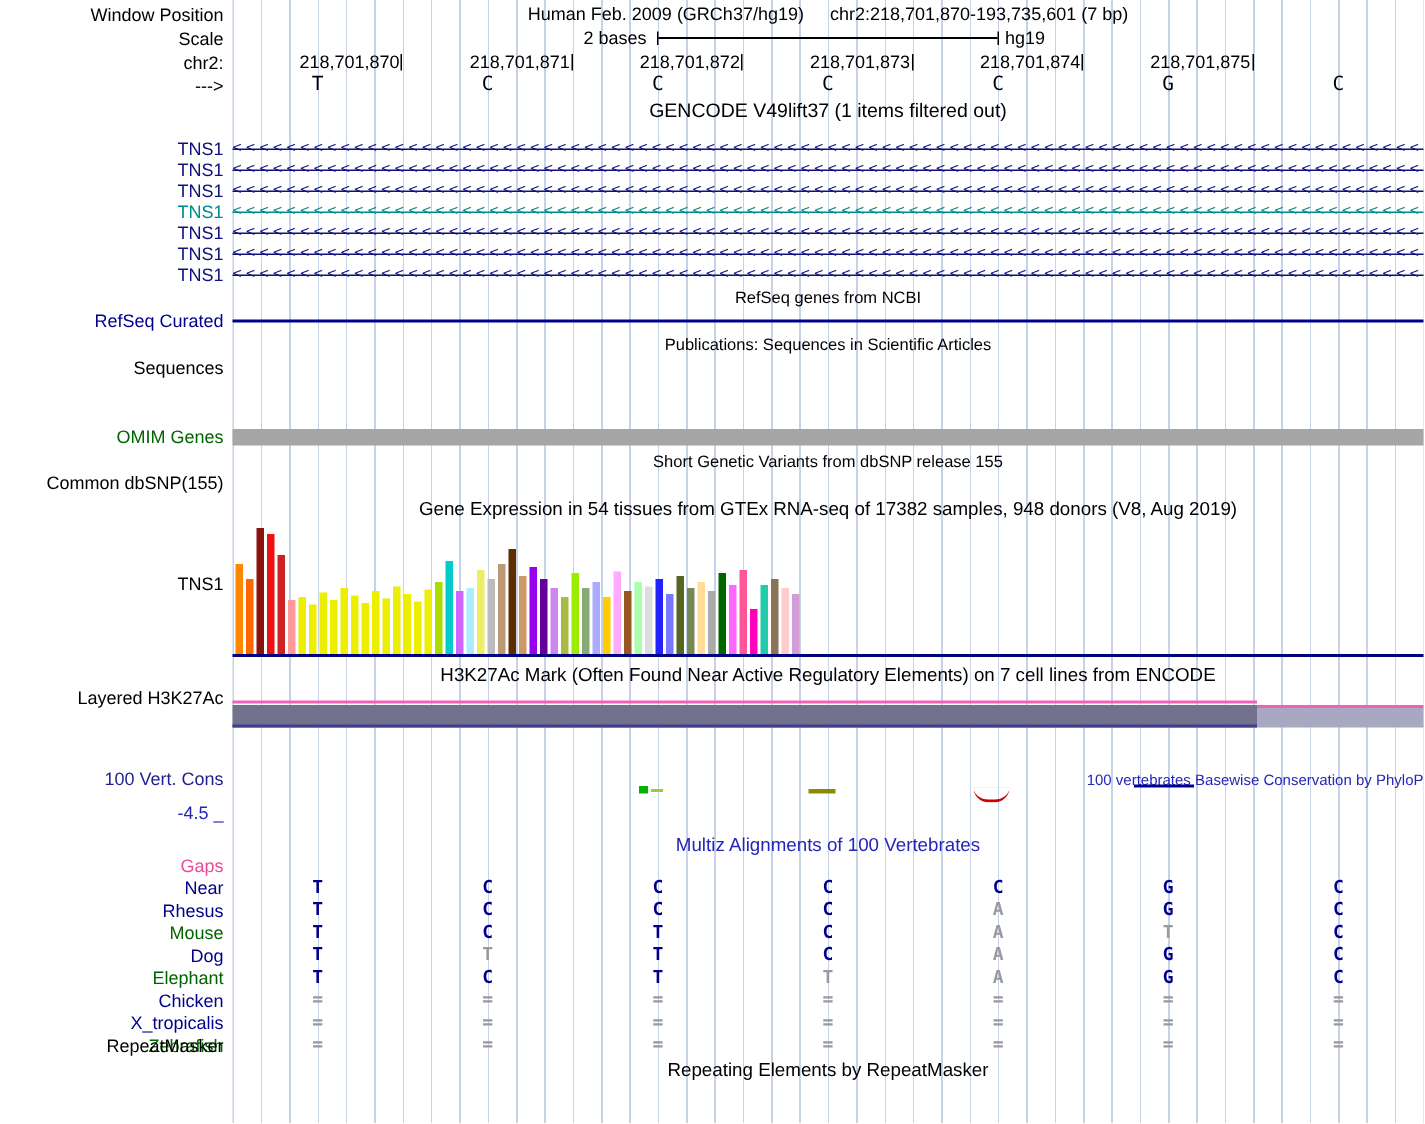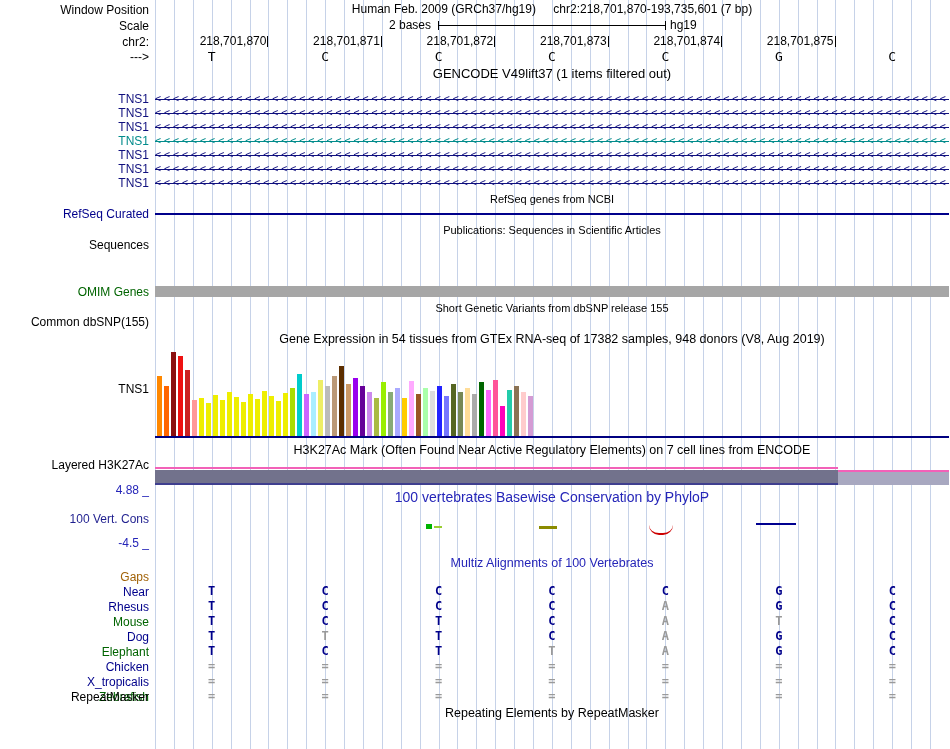--- a/index.html
+++ b/index.html
@@ -1,20 +1,20 @@
 <!DOCTYPE html>
 <html><head>
 <meta charset="utf-8">
 <style>
   html,body{margin:0;padding:0;background:#fff;}
   .screen{position:relative;width:950px;height:749px;background:#fff;overflow:hidden;
           font-family:"Liberation Sans","DejaVu Sans",sans-serif;font-size:12px;color:#000;}
   .grid{position:absolute;left:155px;top:0;width:794px;height:749px;z-index:0;
         background:repeating-linear-gradient(to right,#c6d2e8 0,#c6d2e8 1px,transparent 1px,transparent 18.9px);}
-  .row{position:absolute;left:0;width:950px;display:flex;align-items:center;z-index:1;}
+  .row{position:absolute;left:0;width:950px;display:flex;align-items:flex-end;z-index:1;}
   .lab{flex:0 0 155px;box-sizing:border-box;padding-right:6px;text-align:right;white-space:nowrap;}
   .trk{flex:0 0 794px;position:relative;height:100%;}
   .ctitle{position:absolute;left:155px;width:794px;text-align:center;white-space:nowrap;z-index:1;font-size:13px;}
   .small{font-size:11px;}
   .navy{color:#00008b;}
   .green{color:#006400;}
   .blue{color:#2525b8;}
   .coord-cell{width:113.43px;box-sizing:border-box;text-align:right;white-space:nowrap;font-size:12px;}
   .tick{display:inline-block;width:1px;height:11px;background:#000;margin-left:1px;vertical-align:-2px;}
   .base-cell{width:113.43px;text-align:center;font-family:"DejaVu Sans Mono",monospace;font-size:13px;}
@@ -215,42 +215,39 @@
     <div class="lab">Layered H3K27Ac</div>
   </div>
   <div class="layered">
     <div class="lay-pink"></div>
     <div class="lay-main"></div>
     <div class="lay-bottom"></div>
     <div class="lay-rpink"></div>
     <div class="lay-right"></div>
   </div>
 
-  <div class="row" style="top:484px;height:12px;">
-    <div class="lab blue">4.88 _</div>
-  </div>
-  <div class="ctitle blue" style="top:489px;font-size:14px;">100 vertebrates Basewise Conservation by PhyloP</div>
+  <div class="ctitle blue" style="top:515px;font-size:10px;text-align:right;">100 vertebrates Basewise Conservation by PhyloP</div>
   <div class="row" style="top:512px;height:14px;">
     <div class="lab" style="color:#1f1f8f;">100 Vert. Cons</div>
   </div>
   <div class="row" style="top:537px;height:12px;">
     <div class="lab blue">-4.5 _</div>
   </div>
   <div class="phylop">
       <div class="pmark" style="left: 271px; top: 21px; width: 6px; height: 5px; background: rgb(0, 180, 0);"></div>
       <div class="pmark" style="left: 279px; top: 23px; width: 8px; height: 2px; background: rgb(154, 205, 50);"></div>
       <div class="pmark" style="left: 384px; top: 23px; width: 18px; height: 3px; background: rgb(139, 139, 0);"></div>
       <div class="pmark" style="left: 494px; top: 22px; width: 24px; height: 8px; border-bottom: 2px solid rgb(204, 0, 0); border-radius: 0px 0px 12px 12px;"></div>
       <div class="pmark" style="left: 601px; top: 20px; width: 40px; height: 2px; background: rgb(0, 0, 144);"></div>
     </div>
 
   <div class="ctitle blue" style="top:556px;font-size:12.5px;">Multiz Alignments of 100 Vertebrates</div>
   <div style="position:absolute;left:0;top:569px;width:950px;z-index:1;">
       <div class="sprow">
-        <div class="lab" style="color: #a16207;">Gaps</div>
+        <div class="lab" style="color: #ec4899;">Gaps</div>
         <div class="spcells">
           <div class="spcell" style="color: rgb(0, 0, 139);"></div>
           <div class="spcell" style="color: rgb(0, 0, 139);"></div>
           <div class="spcell" style="color: rgb(0, 0, 139);"></div>
           <div class="spcell" style="color: rgb(0, 0, 139);"></div>
           <div class="spcell" style="color: rgb(0, 0, 139);"></div>
           <div class="spcell" style="color: rgb(0, 0, 139);"></div>
           <div class="spcell" style="color: rgb(0, 0, 139);"></div>
         </div>
       </div>

